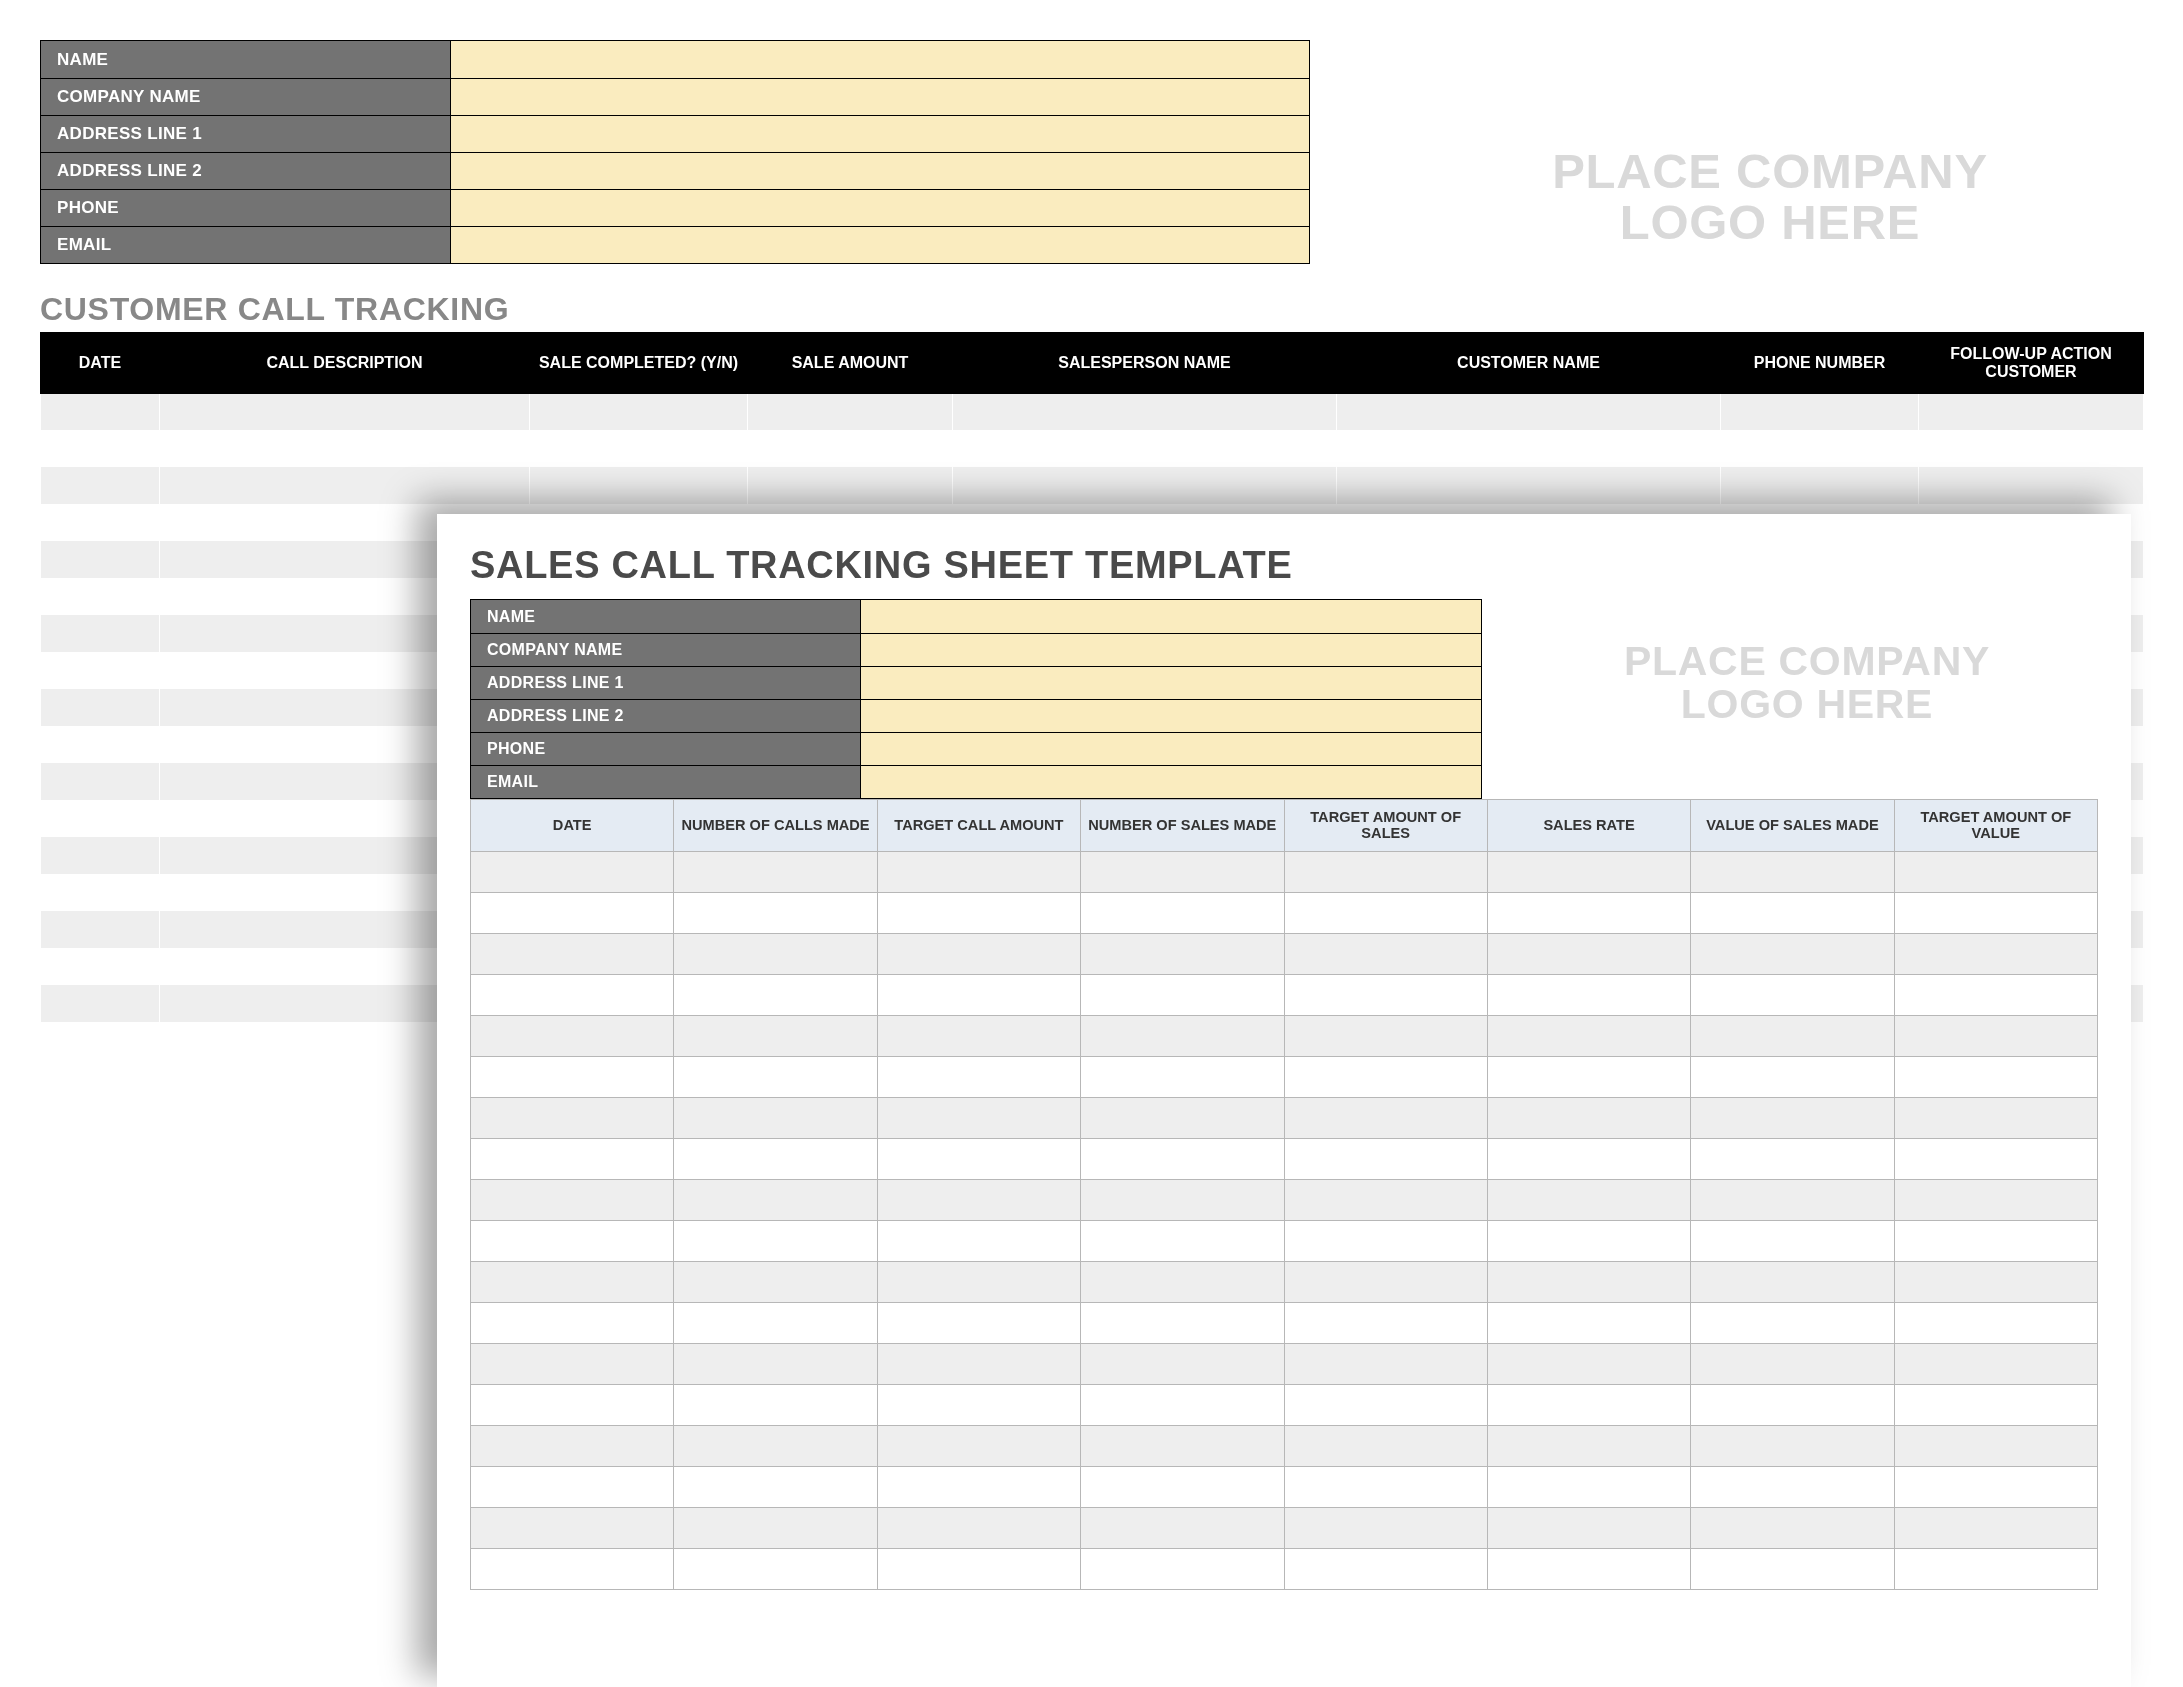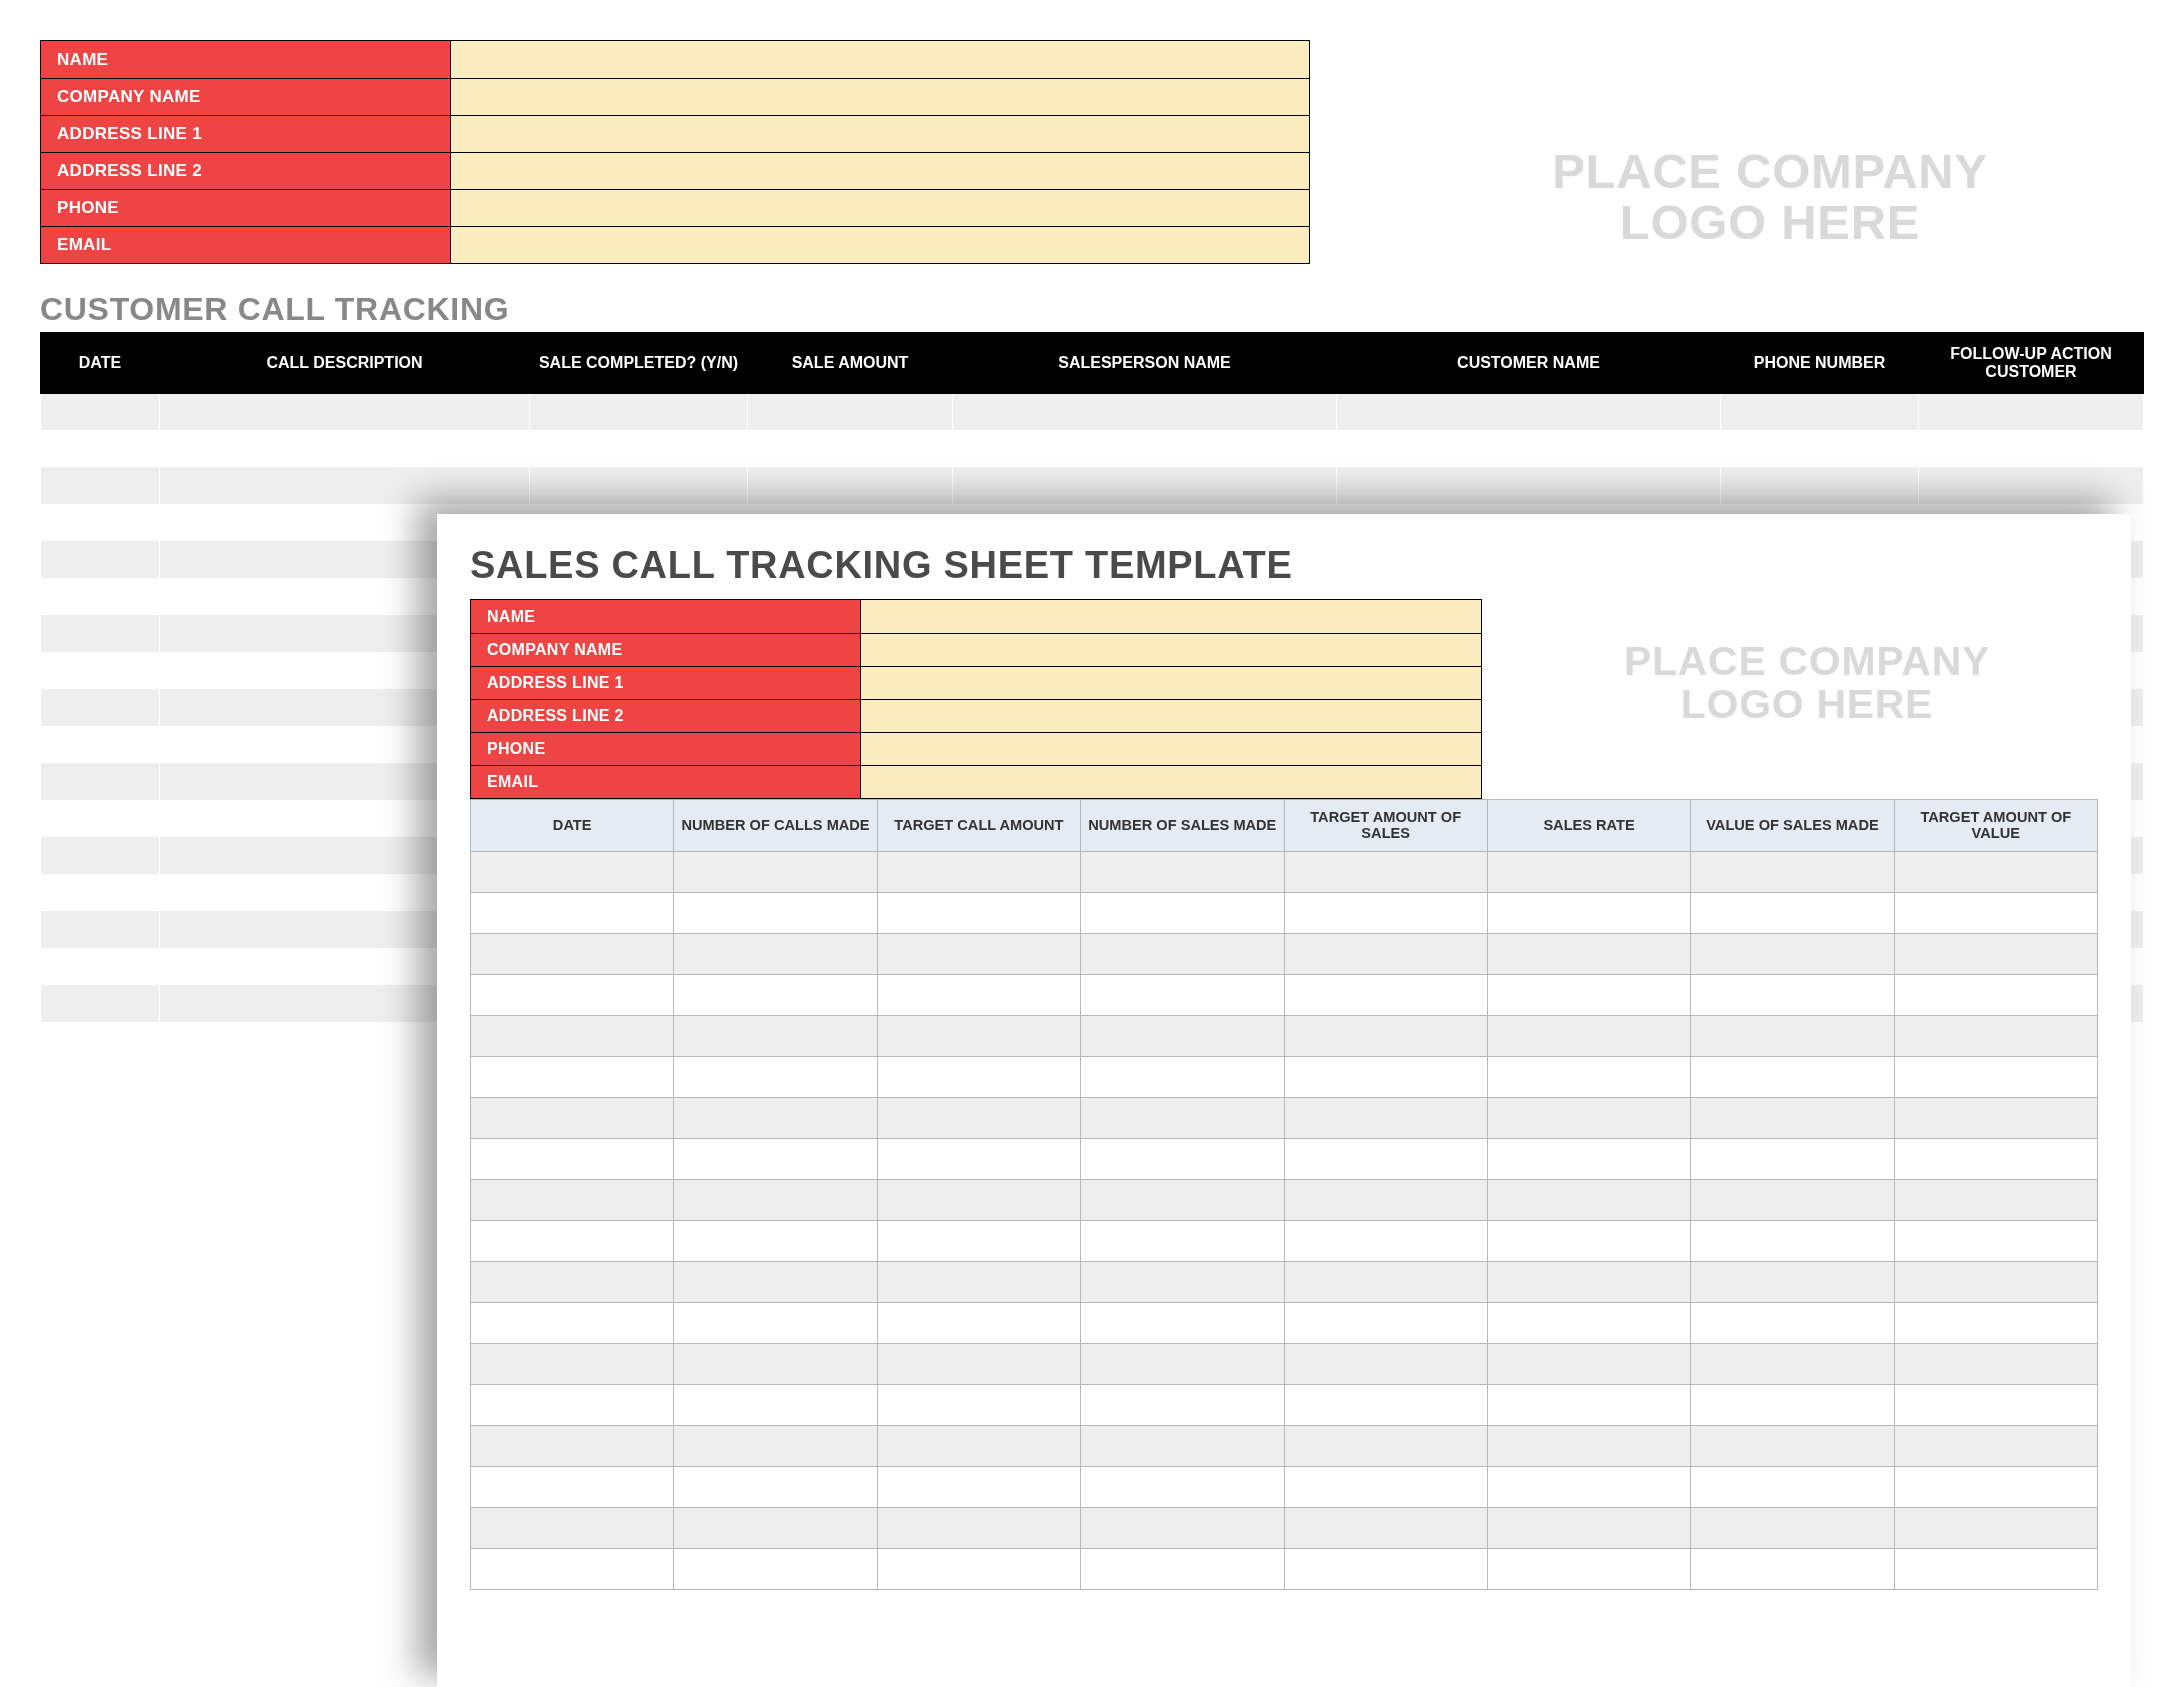--- a/index.html
+++ b/index.html
@@ -32,21 +32,21 @@
     border: 1.3px solid #000;
     width: 1270px;
   }
   .info-row {
     display: flex;
     height: 37px;
   }
   .info-row + .info-row { border-top: 1.3px solid #000; justify-content: space-between; }
   .info-label {
     width: 410px;
-    background: #ef4444;
+    background: #737373;
     color: #fff;
     font-weight: 700;
     font-size: 17px;
     padding: 0 16px;
     display: flex;
     align-items: center;
     border-right: 1.3px solid #000;
     letter-spacing: 0.3px;
   }
   .info-value {

